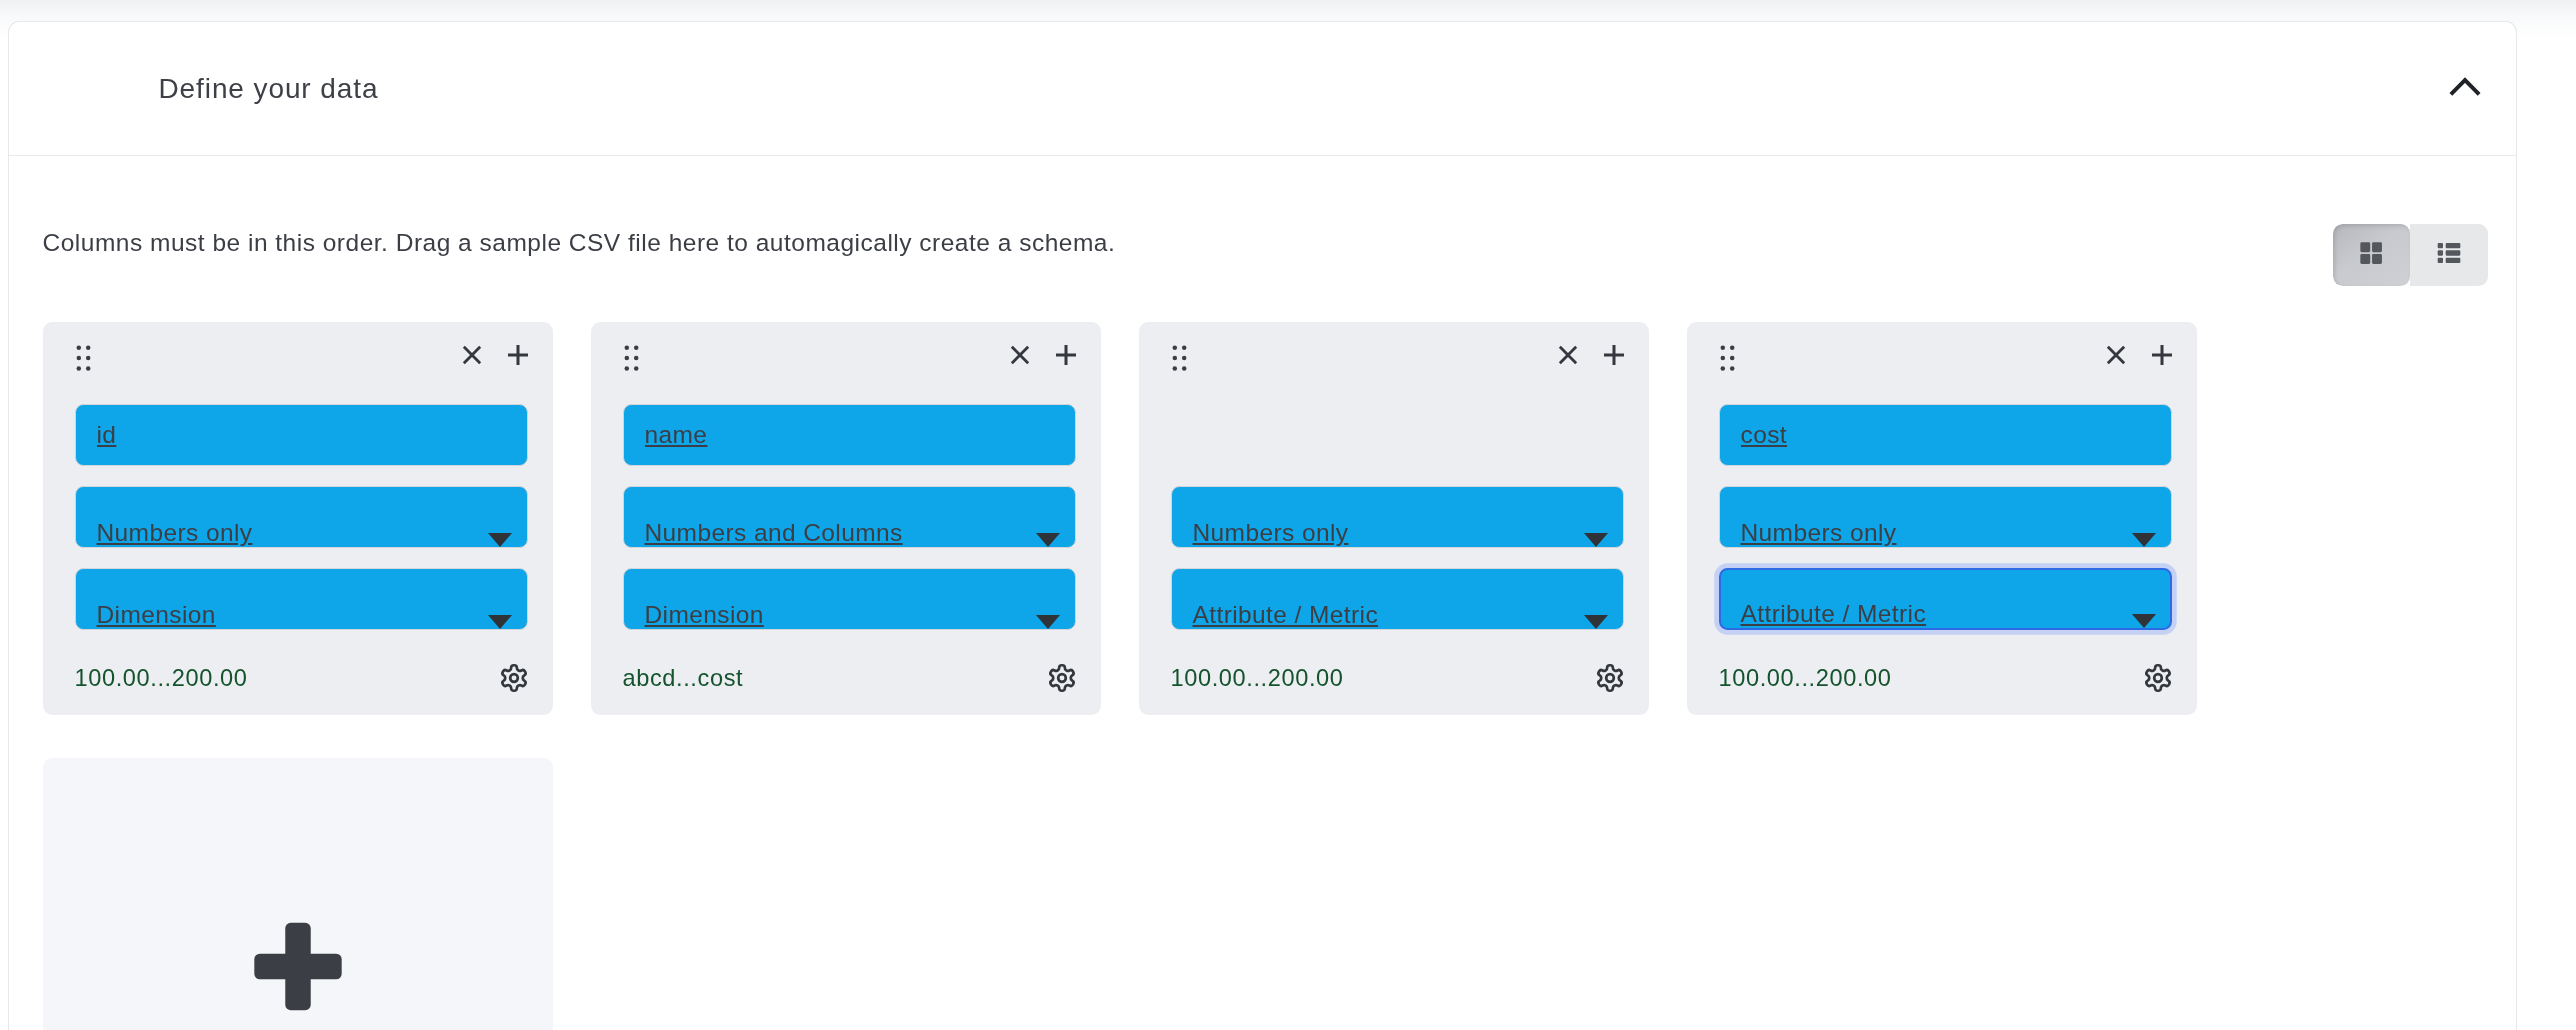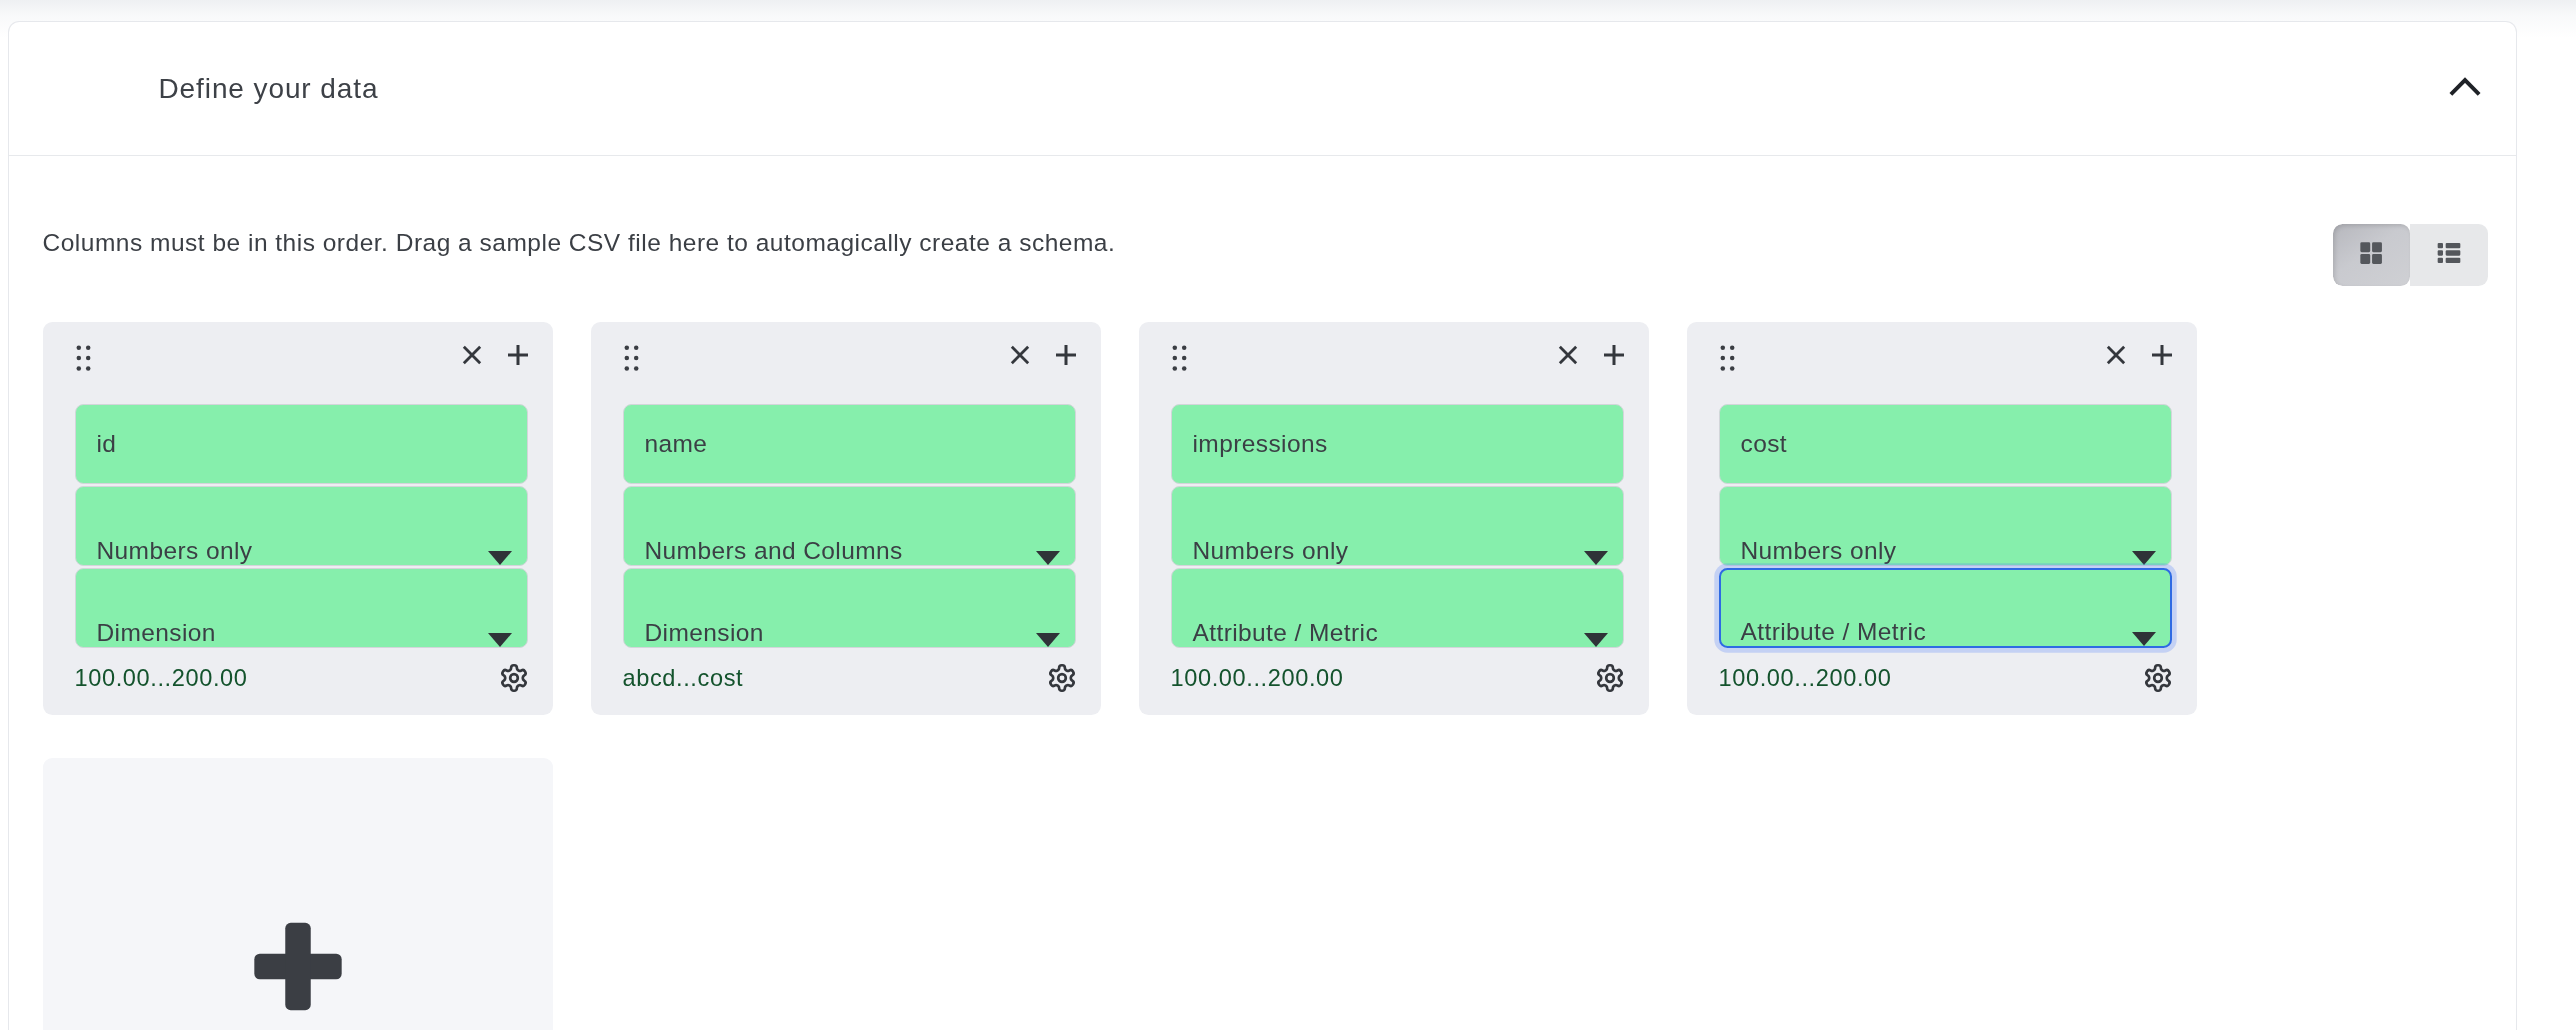--- a/index.html
+++ b/index.html
@@ -71,22 +71,22 @@
   }
   .card-actions {
     position: absolute; right: 19px; top: 19px;
     display: flex; gap: 13.2px;
   }
   .icon-btn {
     width: 32px; height: 32px; display: flex; align-items: center; justify-content: center;
     background: transparent; border: none; cursor: pointer; padding: 0;
   }
   .field {
-    position: absolute; left: 32px; width: 453px; height: 80px;
-    border: 1.9px solid #d3d5da; border-radius: 8.5px; background: #86efac;
+    position: absolute; left: 32px; width: 453px; height: 62px;
+    border: 1.9px solid #d3d5da; border-radius: 8.5px; background: #0ea5e9; text-decoration: underline;
   }
   .name-input {
     top: 82px; padding: 0 19px 0 21px;
     font-family: inherit; font-size: 24.5px; letter-spacing: 0.4px; color: #3b3f45;
     outline: none; width: 453px;
   }
   .select {
     display: flex; align-items: flex-end;
     padding: 0 15px 0 21px; cursor: pointer;
   }
@@ -289,21 +289,20 @@
             </span>
           </button>
           <button class="icon-btn">
             <span>
               <svg width="30" height="30" viewBox="0 0 24 24">
                   <path d="M12 4 V20 M4 12 H20" stroke="#34373d" stroke-width="2.4" fill="none"></path>
                 </svg>
             </span>
           </button>
         </div>
-        <input class="field name-input" value="impressions" style="">
         <div class="field select select-1">
           <span class="select-label">Numbers only</span>
           <span class="caret"></span>
         </div>
         <div class="field select select-2">
           <span class="select-label">Attribute / Metric</span>
           <span class="caret"></span>
         </div>
         <div class="sample">100.00...200.00</div>
         <button class="settings-btn">

